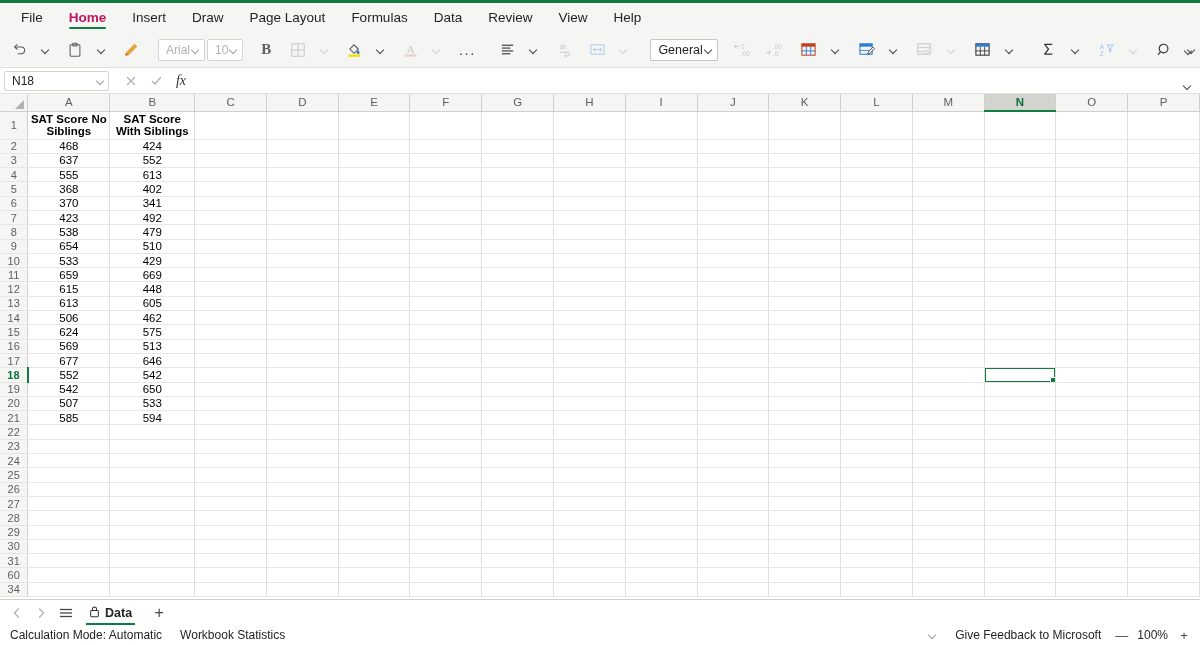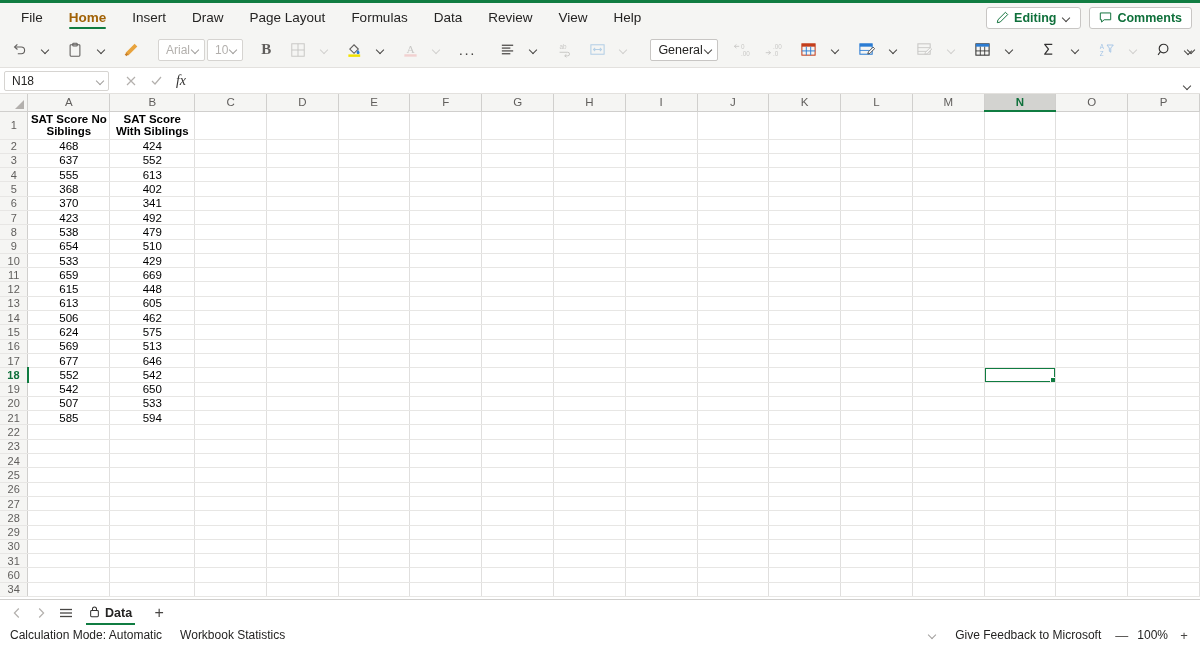--- a/index.html
+++ b/index.html
@@ -26,21 +26,21 @@
     display: flex; align-items: center;
     padding-left: 8px;
   }
   .menu-item {
     position: relative;
     height: 29px; line-height: 29px;
     padding: 0 13px;
     font-size: 13.5px; color: #252423;
     white-space: nowrap; cursor: default;
   }
-  .menu-item.active { font-weight: bold; color: #a16207; }
+  .menu-item.active { font-weight: bold; color: #be185d; }
   .menu-item.active::after {
     content: ""; position: absolute; left: 13px; right: 13px; bottom: 3px;
     height: 2px; background: #107c41; border-radius: 1px;
   }
   .menubar-right {
     position: absolute; right: 8px; top: 0; height: 29px;
     display: flex; align-items: center; gap: 8px;
   }
   .pill-btn {
     display: flex; align-items: center; gap: 5px;
@@ -243,39 +243,20 @@
         <div class="menu-item">Insert</div>
         <div class="menu-item">Draw</div>
         <div class="menu-item">Page Layout</div>
         <div class="menu-item">Formulas</div>
         <div class="menu-item">Data</div>
         <div class="menu-item">Review</div>
         <div class="menu-item">View</div>
         <div class="menu-item">Help</div>
       </div>
 
-    <div class="menubar-right">
-      <div class="pill-btn">
-        <span>
-          <svg width="13" height="13" viewBox="0 0 16 16">
-              <path d="M11.6 1.6 14.4 4.4 5.2 13.6 1.6 14.4 2.4 10.8z" fill="none" stroke="#0f703b" stroke-width="1.2"></path>
-            </svg>
-        </span>
-        <span>Editing</span>
-        <span class="chev" style="filter:hue-rotate(0)"></span>
-      </div>
-      <div class="pill-btn">
-        <span>
-          <svg width="13" height="13" viewBox="0 0 16 16">
-              <path d="M1.6 2.4h12.8v8.4H6.4L3.2 13.6v-2.8H1.6z" fill="none" stroke="#0f703b" stroke-width="1.2" stroke-linejoin="round"></path>
-            </svg>
-        </span>
-        <span>Comments</span>
-      </div>
-    </div>
   </div>
 
   <div class="ribbon">
 
     <div class="tb">
       <svg width="17" height="17" viewBox="0 0 20 20">
           <path d="M5 7h7a4 4 0 0 1 0 8H8" fill="none" stroke="#605e5c" stroke-width="1.3"></path>
           <path d="M7.5 4 4.2 7.1 7.6 10" fill="none" stroke="#605e5c" stroke-width="1.3"></path>
         </svg>
     </div>

